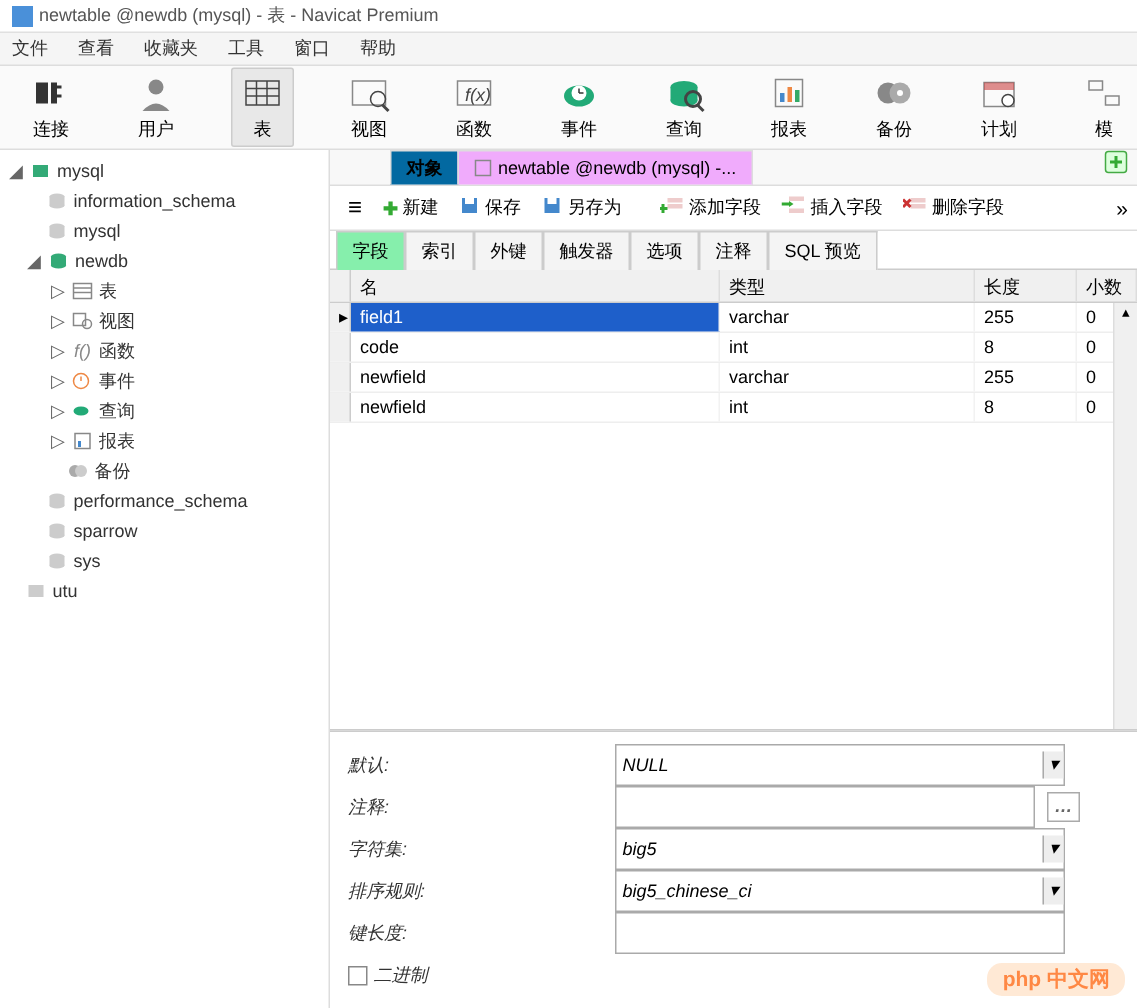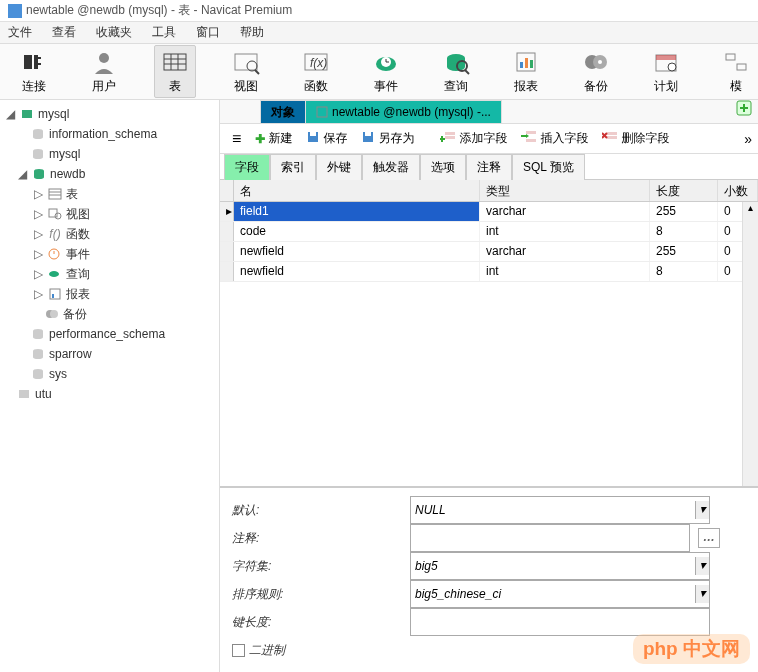--- a/index.html
+++ b/index.html
@@ -12,21 +12,21 @@
 .tbtn.active { background: #e8e8e8; border: 1px solid #ccc; }
 .tbtn .ticon { width: 28px; height: 28px; display: flex; align-items: center; justify-content: center; }
 .main { display: flex; height: 572px; }
 .sidebar { width: 240px; border-right: 1px solid #ddd; padding: 4px 0 0 6px; overflow: auto; }
 .content { flex: 1; display: flex; flex-direction: column; }
 .tree-item { display: flex; align-items: center; height: 20px; gap: 3px; }
 .tree-item span.lbl { color: #333; }
 .tree-toggle { width: 10px; color: #666; }
 .tree-icon { width: 16px; height: 14px; display: inline-flex; align-items: center; justify-content: center; }
 .objtabs { height: 24px; display: flex; align-items: center; border-bottom: 1px solid #ddd; background: #f8f8f8; position: relative; }
-.objtab { height: 23px; padding: 0 10px; display: flex; align-items: center; gap: 4px; border: 1px solid #ddd; border-bottom: none; background: #14b8a6; margin-right: -1px; font-size: 11px;}
+.objtab { height: 23px; padding: 0 10px; display: flex; align-items: center; gap: 4px; border: 1px solid #ddd; border-bottom: none; background: #f0abfc; margin-right: -1px; font-size: 11px;}
 .objtab.inactive { background: #0369a1; font-weight: bold; }
 .objtabs .add { position: absolute; right: 6px; color: #3a3; font-size: 18px; top: 0; }
 .subtoolbar { height: 30px; display: flex; align-items: center; gap: 2px; padding: 0 6px; border-bottom: 1px solid #ddd; }
 .subtoolbar .stbtn { display: flex; align-items: center; gap: 3px; padding: 2px 6px; }
 .subtoolbar .more { margin-left: auto; font-size: 14px; }
 .fieldtabs { height: 26px; display: flex; align-items: flex-end; padding: 0 4px; border-bottom: 1px solid #ccc; gap: 0; }
 .ftab { padding: 4px 10px; border: 1px solid #ccc; background: #f4f4f4; margin-bottom: -1px; border-bottom: none; }
 .ftab.active { background: #86efac; }
 .gridhead { height: 22px; display: flex; background: #f0f0f0; border-bottom: 1px solid #ccc; }
 .gridhead div { border-right: 1px solid #ddd; padding: 3px 6px; }
@@ -38,21 +38,21 @@
 .c-name { width: 246px; }
 .c-type { width: 170px; }
 .c-len { width: 68px; }
 .c-dec { width: 40px; }
 .props { border-top: 1px solid #ccc; padding: 8px 0; }
 .prow { display: flex; align-items: center; height: 28px; padding: 0 12px; gap: 8px; font-style: italic; }
 .prow .plabel { width: 170px; color: #333; }
 .pselect { width: 300px; height: 28px; border: 1px solid #aaa; background: #fff; display: flex; align-items: center; justify-content: space-between; padding: 0 4px; }
 .pselect .arrow { width: 14px; text-align: center; background: #eee; margin-right: -4px; height: 18px; line-height: 16px; border-left: 1px solid #aaa; }
 .chk { width: 13px; height: 13px; border: 1px solid #888; display: inline-block; vertical-align: middle; margin-right: 4px; }
-.watermark { position: absolute; right: 8px; bottom: 8px; color: #ff8844; font-weight: bold; font-size: 19px; background: rgba(255,200,150,.4); padding: 2px 10px; border-radius: 10px; }
+.watermark { position: absolute; right: 8px; bottom: 8px; color: #ff8844; font-weight: bold; font-size: 14px; background: rgba(255,200,150,.4); padding: 2px 10px; border-radius: 10px; }
 .scroll-ind { width: 16px; background: #f0f0f0; border-left: 1px solid #ddd; position: absolute; right: 0; top: 0; bottom: 0; }
 .scroll-ind .up { position: absolute; top: 0; font-size: 10px; text-align: center; width: 100%; }
 .dots { color:#666; font-weight:bold; }
 </style>
 </head>
 <body>
 
 <div class="titlebar">
   <div class="ico"></div>
   <span>newtable @newdb (mysql) - 表 - Navicat Premium</span>

